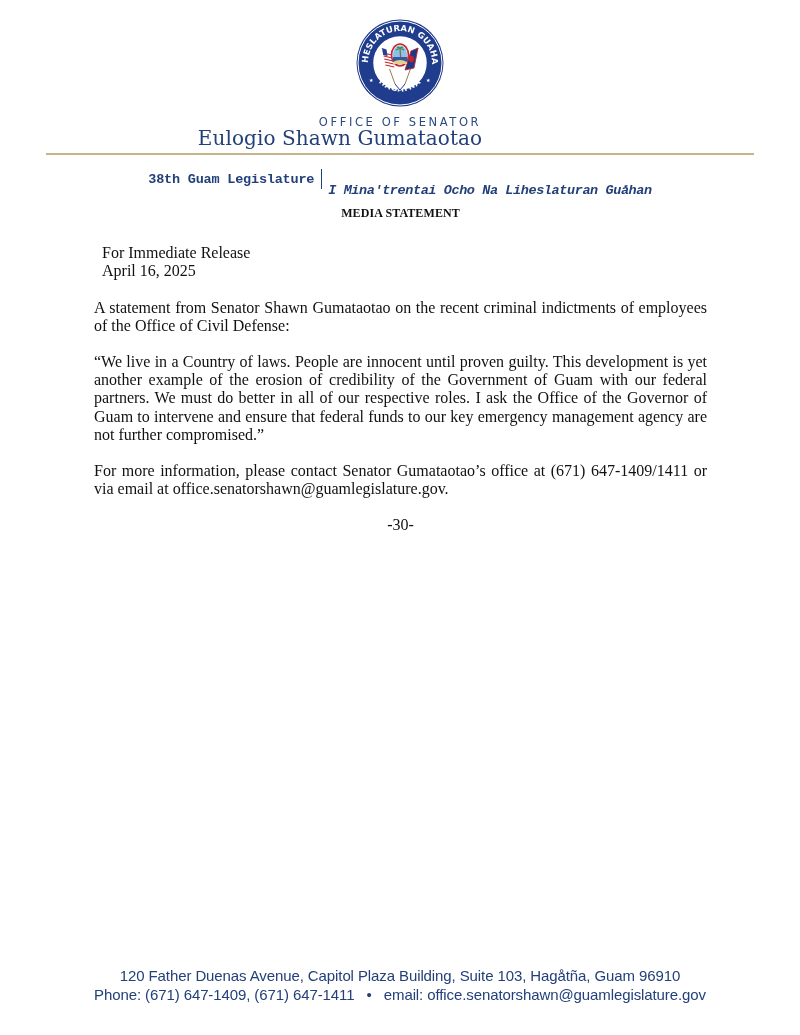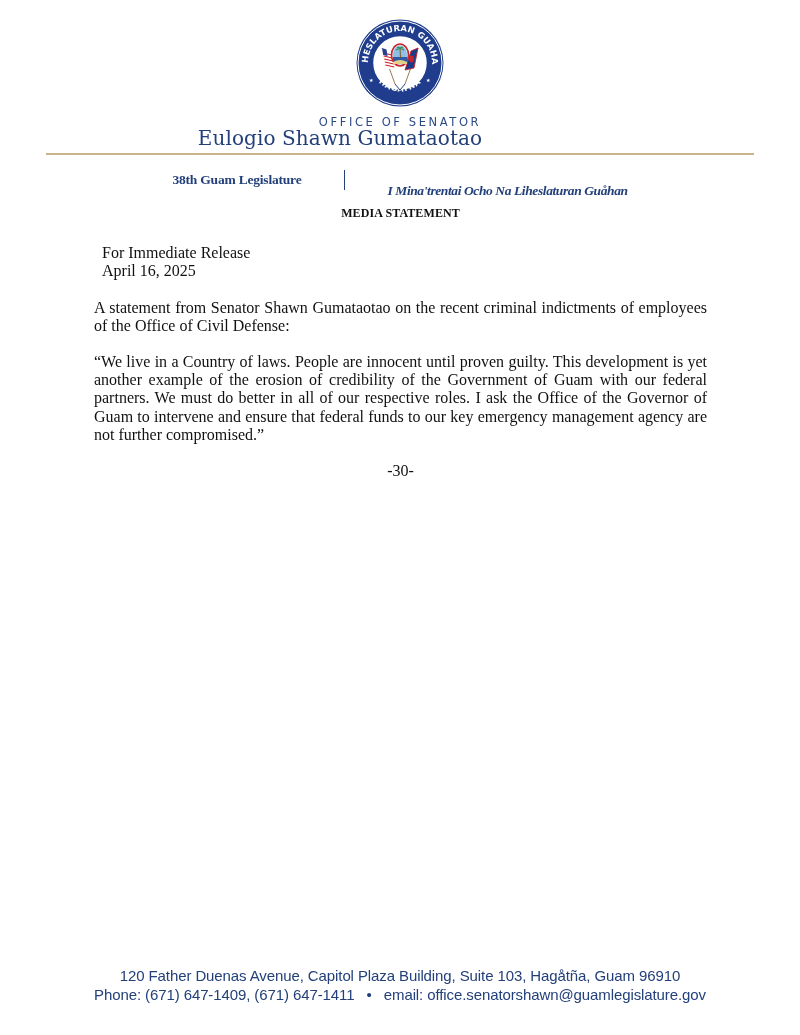--- a/index.html
+++ b/index.html
@@ -60,24 +60,23 @@
       background: #c9b48a;
     }
     .legislature-line {
       position: absolute;
       top: 160px;
       left: 0;
       width: 800px;
       display: flex;
       justify-content: center;
       align-items: center;
-      font-family: Liberation Serif, serif;
+      font-family: Liberation Mono, monospace;
       color: #23407a;
       font-size: 13.5px;
-      gap: 36px;
     }
     .leg-en {
       font-weight: bold;
       letter-spacing: -0.2px;
     }
     .leg-divider {
       display: inline-block;
       width: 1px;
       height: 20px;
       background: #23407a;
@@ -204,20 +203,21 @@
 <main class="content">
   <div class="doc-title">MEDIA STATEMENT</div>
 
   <div class="release-block">
     <div>For Immediate Release</div>
     <div>April 16, 2025</div>
   </div>
 
   <p class="para last-line-left">A statement from Senator Shawn Gumataotao on the recent criminal indictments of employees of the Office of Civil Defense:</p>
   <p class="para last-line-left">“We live in a Country of laws. People are innocent until proven guilty. This development is yet another example of the erosion of credibility of the Government of Guam with our federal partners. We must do better in all of our respective roles. I ask the Office of the Governor of Guam to intervene and ensure that federal funds to our key emergency management agency are not further compromised.”</p>
+  <p class="para last-line-left">For more information, please contact Senator Gumataotao’s office at (671) 647-1409/1411 or via email at office.senatorshawn@guamlegislature.gov.</p>
 
   <div class="end-mark">-30-</div>
 </main>
 
 <footer class="footer">
   <div>120 Father Duenas Avenue, Capitol Plaza Building, Suite 103, Hagåtña, Guam 96910</div>
   <div>
     <span>Phone: (671) 647-1409, (671) 647-1411</span>
     <span class="bullet">•</span>
     <span>email: office.senatorshawn@guamlegislature.gov</span>

